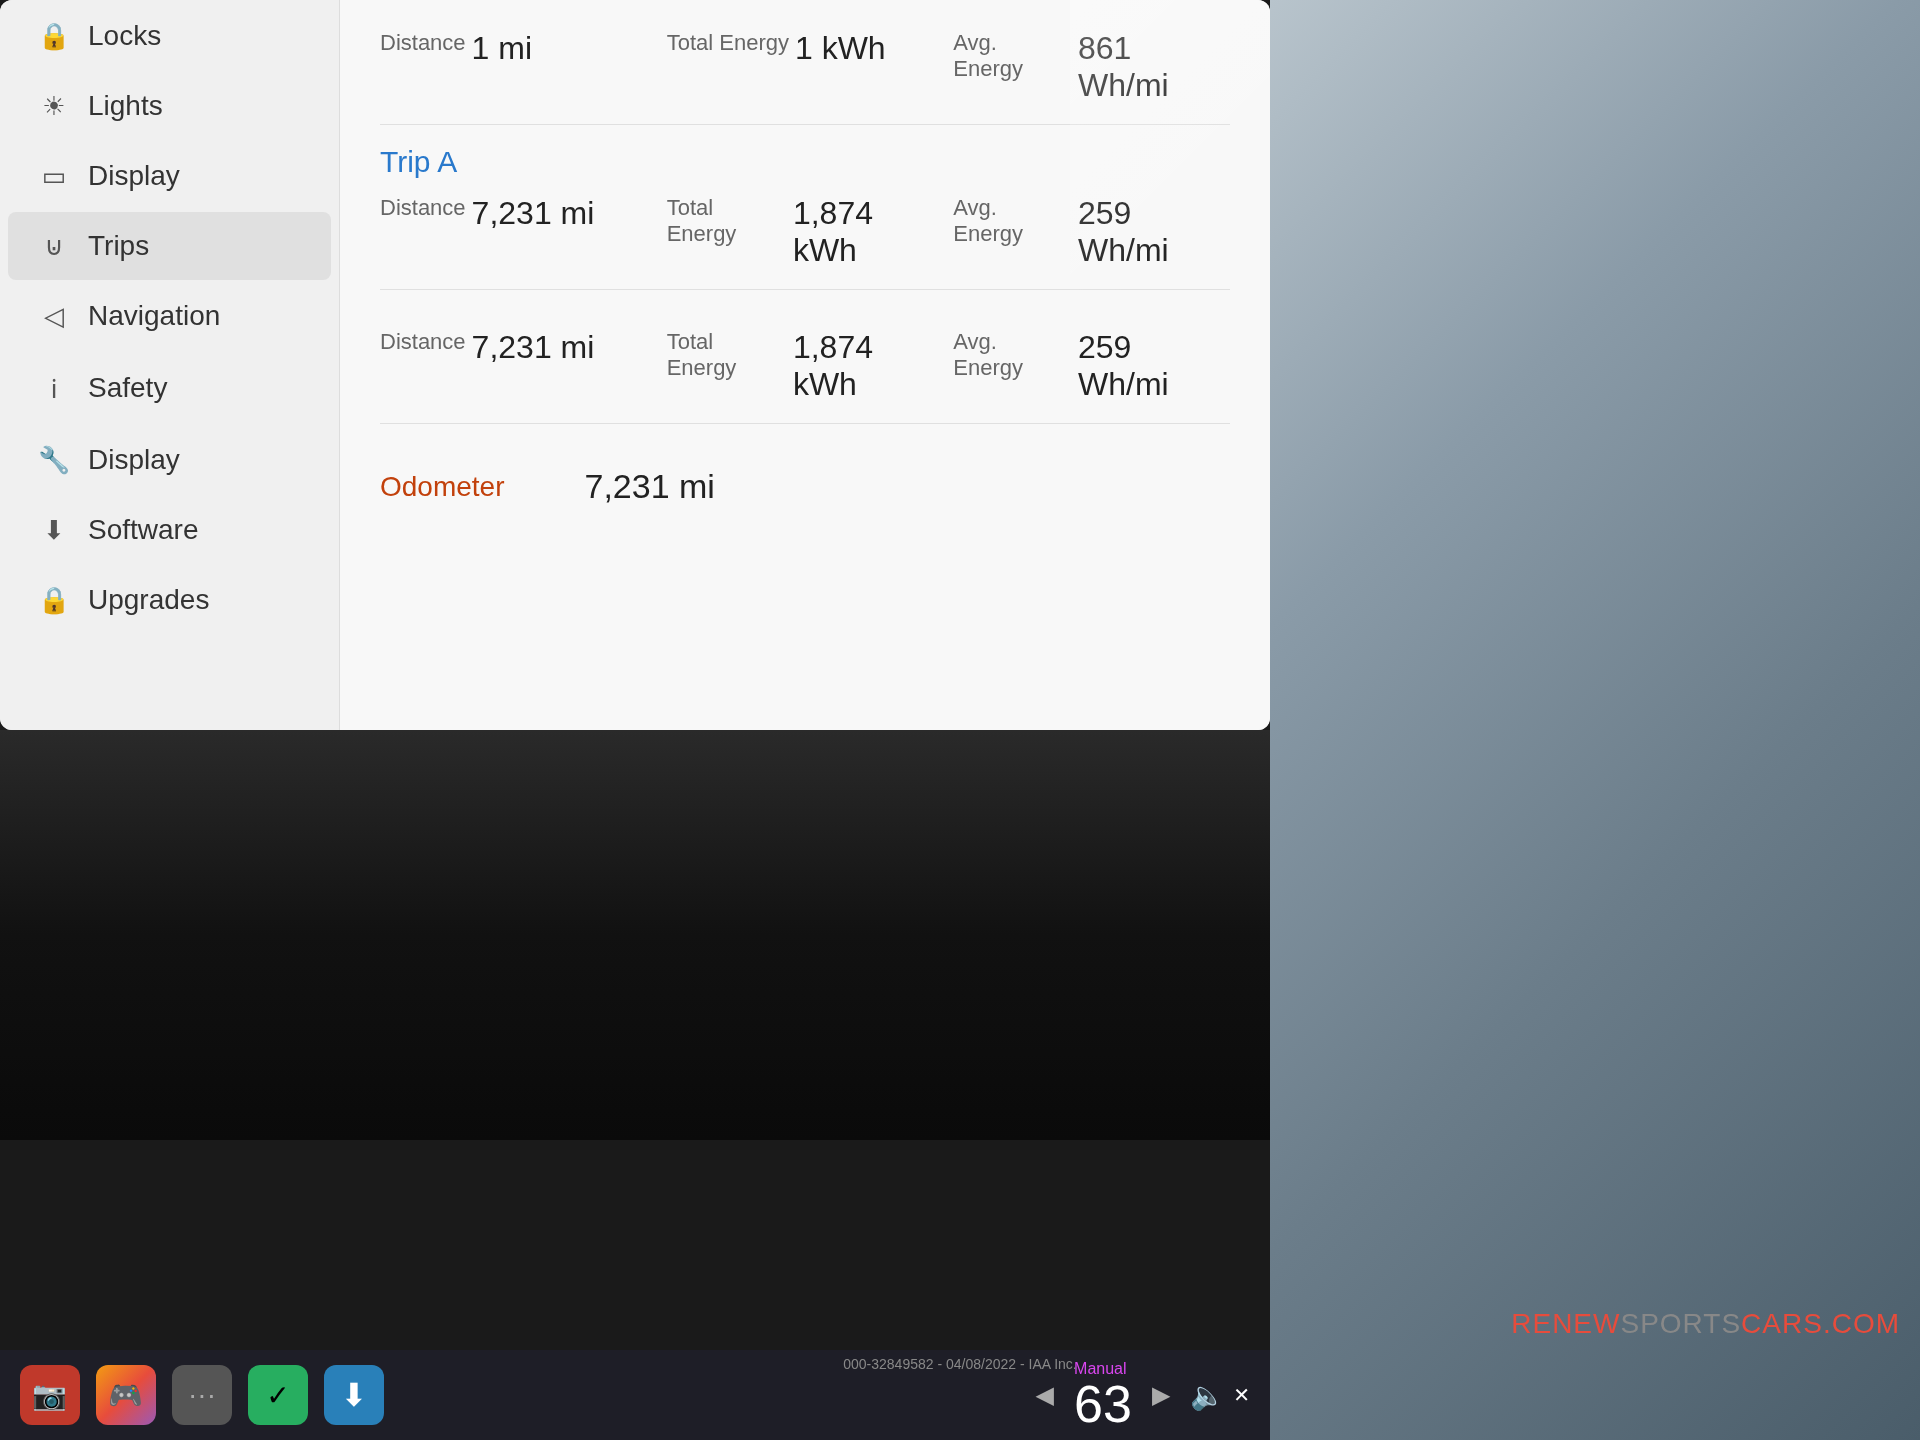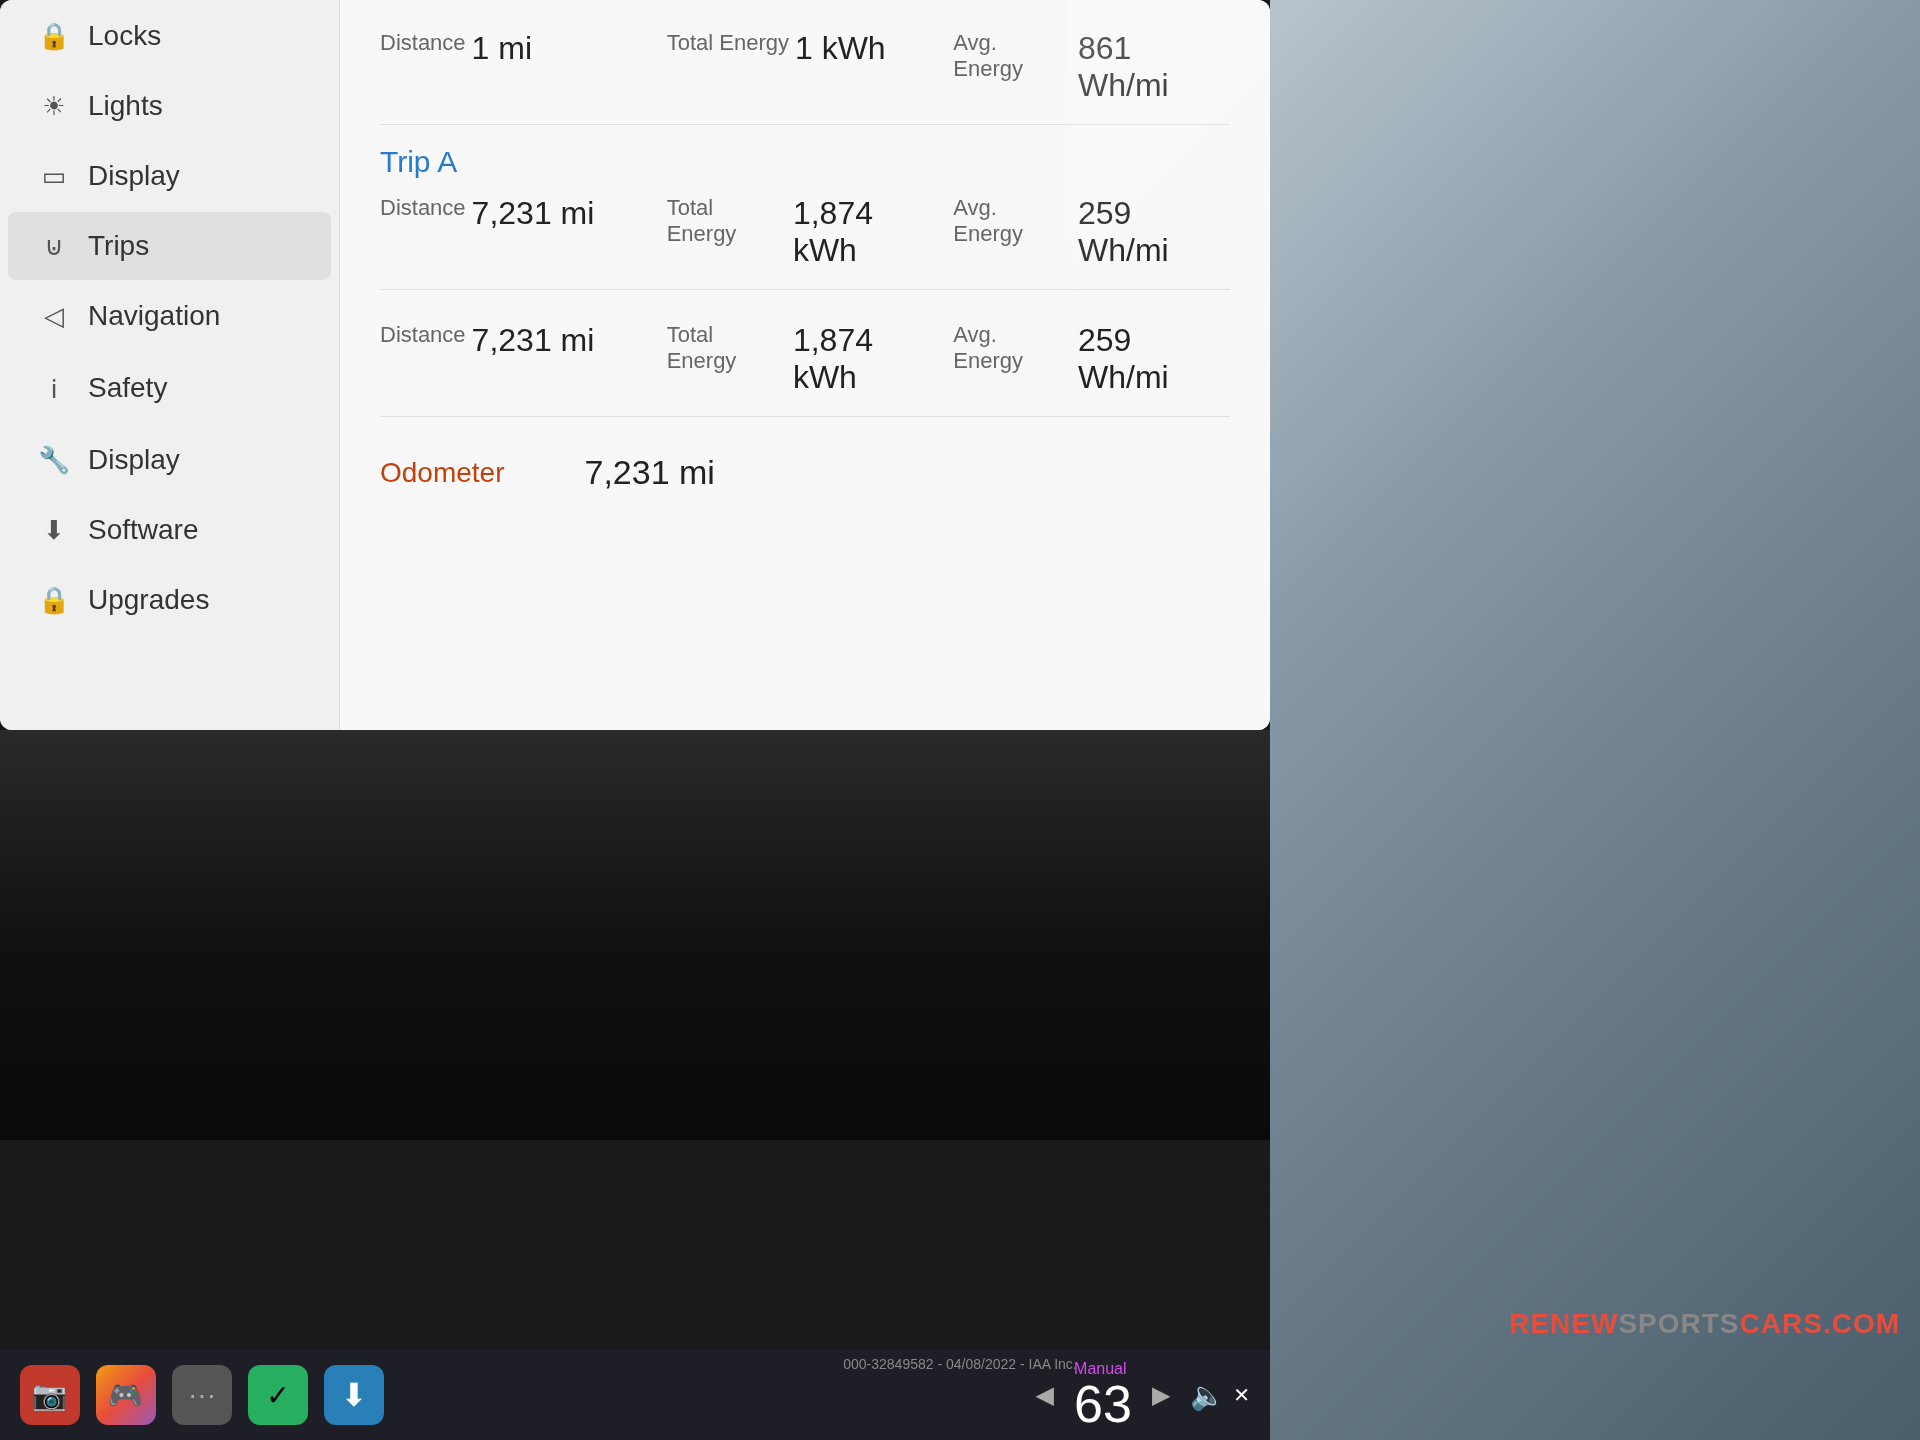--- a/index.html
+++ b/index.html
@@ -67,21 +67,21 @@
     .main-content {
       flex: 1;
       background: #f8f8f8;
       padding: 20px 40px;
       overflow-y: auto;
     }
 
     
     .trip-section {
       background: #f8f8f8;
-      margin-bottom: 12px;
+      margin-bottom: 19px;
       padding: 20px 0;
       border-bottom: 1px solid #e0e0e0;
     }
 
     .trip-section:last-child {
       border-bottom: none;
     }
 
     .trip-title {
       font-size: 30px;
@@ -208,21 +208,21 @@
       font-size: 26px;
     }
 
     
     .watermark {
       position: absolute;
       bottom: 100px;
       right: 20px;
       font-size: 28px;
       color: rgba(255,255,255,0.7);
-      font-weight: 700;
+      font-weight: 400;
       letter-spacing: 1px;
     }
 
     .watermark span { color: #e74c3c; }
 
     .watermark-sub {
       position: absolute;
       bottom: 68px;
       left: 50%;
       transform: translateX(-50%);

